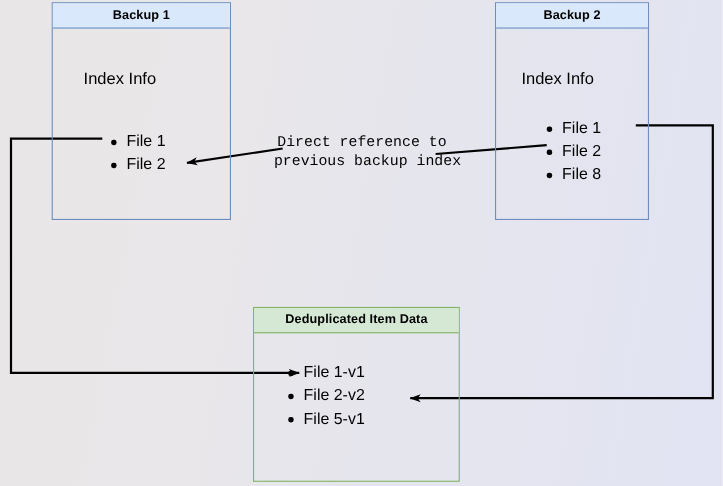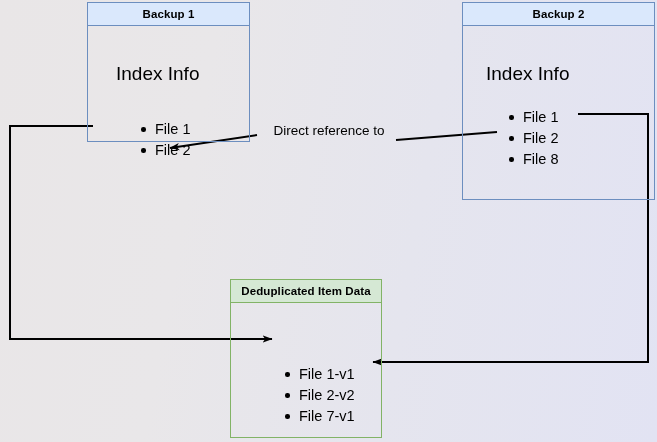--- a/index.html
+++ b/index.html
@@ -58,21 +58,21 @@
   }
   .box-body {
     position: absolute;
     left: 0;
     top: 23px;
     right: 0;
     bottom: 0;
   }
   .index-label {
     position: absolute;
-    font-size: 19px;
+    font-size: 15px;
     color: #000;
     white-space: nowrap;
   }
   .bullet-list {
     position: absolute;
     margin: 0;
     padding: 0;
     list-style: none;
   }
   .bullet-list li {
@@ -116,51 +116,52 @@
 
     <path d="M 93,126 L 10,126 L 10,339 L 272,339" fill="none" stroke="#000" stroke-width="2" marker-end="url(#arrowEnd)"></path>
 
     <path d="M 578,114 L 648,114 L 648,362 L 373,362" fill="none" stroke="#000" stroke-width="2" marker-end="url(#arrowEnd)"></path>
 
     <path d="M 497,132 L 396,140" fill="none" stroke="#000" stroke-width="2"></path>
 
     <path d="M 257,135 L 170,148" fill="none" stroke="#000" stroke-width="2" marker-end="url(#arrowEnd)"></path>
   </svg>
 
-  <div class="box" style="left:47px; top:2px; width:163px; height:140px;margin-left:40px;">
+  <div class="box" style="left:47px; top:2px; width:163px; height:198px;">
     <div class="box-header">Backup 1</div>
     <div class="box-body">
       <div class="index-label" style="left:28px; top:37px;">Index Info</div>
       <ul class="bullet-list" style="left:52px; top:93px;">
         <li>File 1</li>
         <li>File 2</li>
       </ul>
     </div>
   </div>
 
-  <div class="box" style="left:450px; top:2px; width:193px; height:198px;margin-left:12px;">
+  <div class="box" style="left:450px; top:2px; width:140px; height:198px;">
     <div class="box-header">Backup 2</div>
     <div class="box-body">
       <div class="index-label" style="left:23px; top:37px;">Index Info</div>
       <ul class="bullet-list" style="left:45px; top:81px;">
         <li>File 1</li>
         <li>File 2</li>
         <li>File 8</li>
       </ul>
     </div>
   </div>
 
-  <div class="box green" style="left:230px; top:279px; width:152px; height:159px;padding-left:48px;">
+  <div class="box green" style="left:230px; top:279px; width:188px; height:159px;padding-left:48px;">
     <div class="box-header">Deduplicated Item Data</div>
     <div class="box-body">
-      <ul class="bullet-list" style="left:53px; top:26px;margin-top:35px;">
+      <ul class="bullet-list" style="left:30px; top:26px;">
         <li>File 1-v1</li>
         <li>File 2-v2</li>
-        <li>File 7-v1</li>
+        <li>File 5-v1</li>
       </ul>
     </div>
   </div>
 
-  <div class="center-label" style="left:249px; top:122px; width:160px;">
+  <div class="center-label" style="left:249px; top:122px; width:160px;font-family:Liberation Mono, monospace;">
     <div>Direct reference to</div>
+    <div>previous backup index</div>
   </div>
 
 </div>
 
 </body></html>

